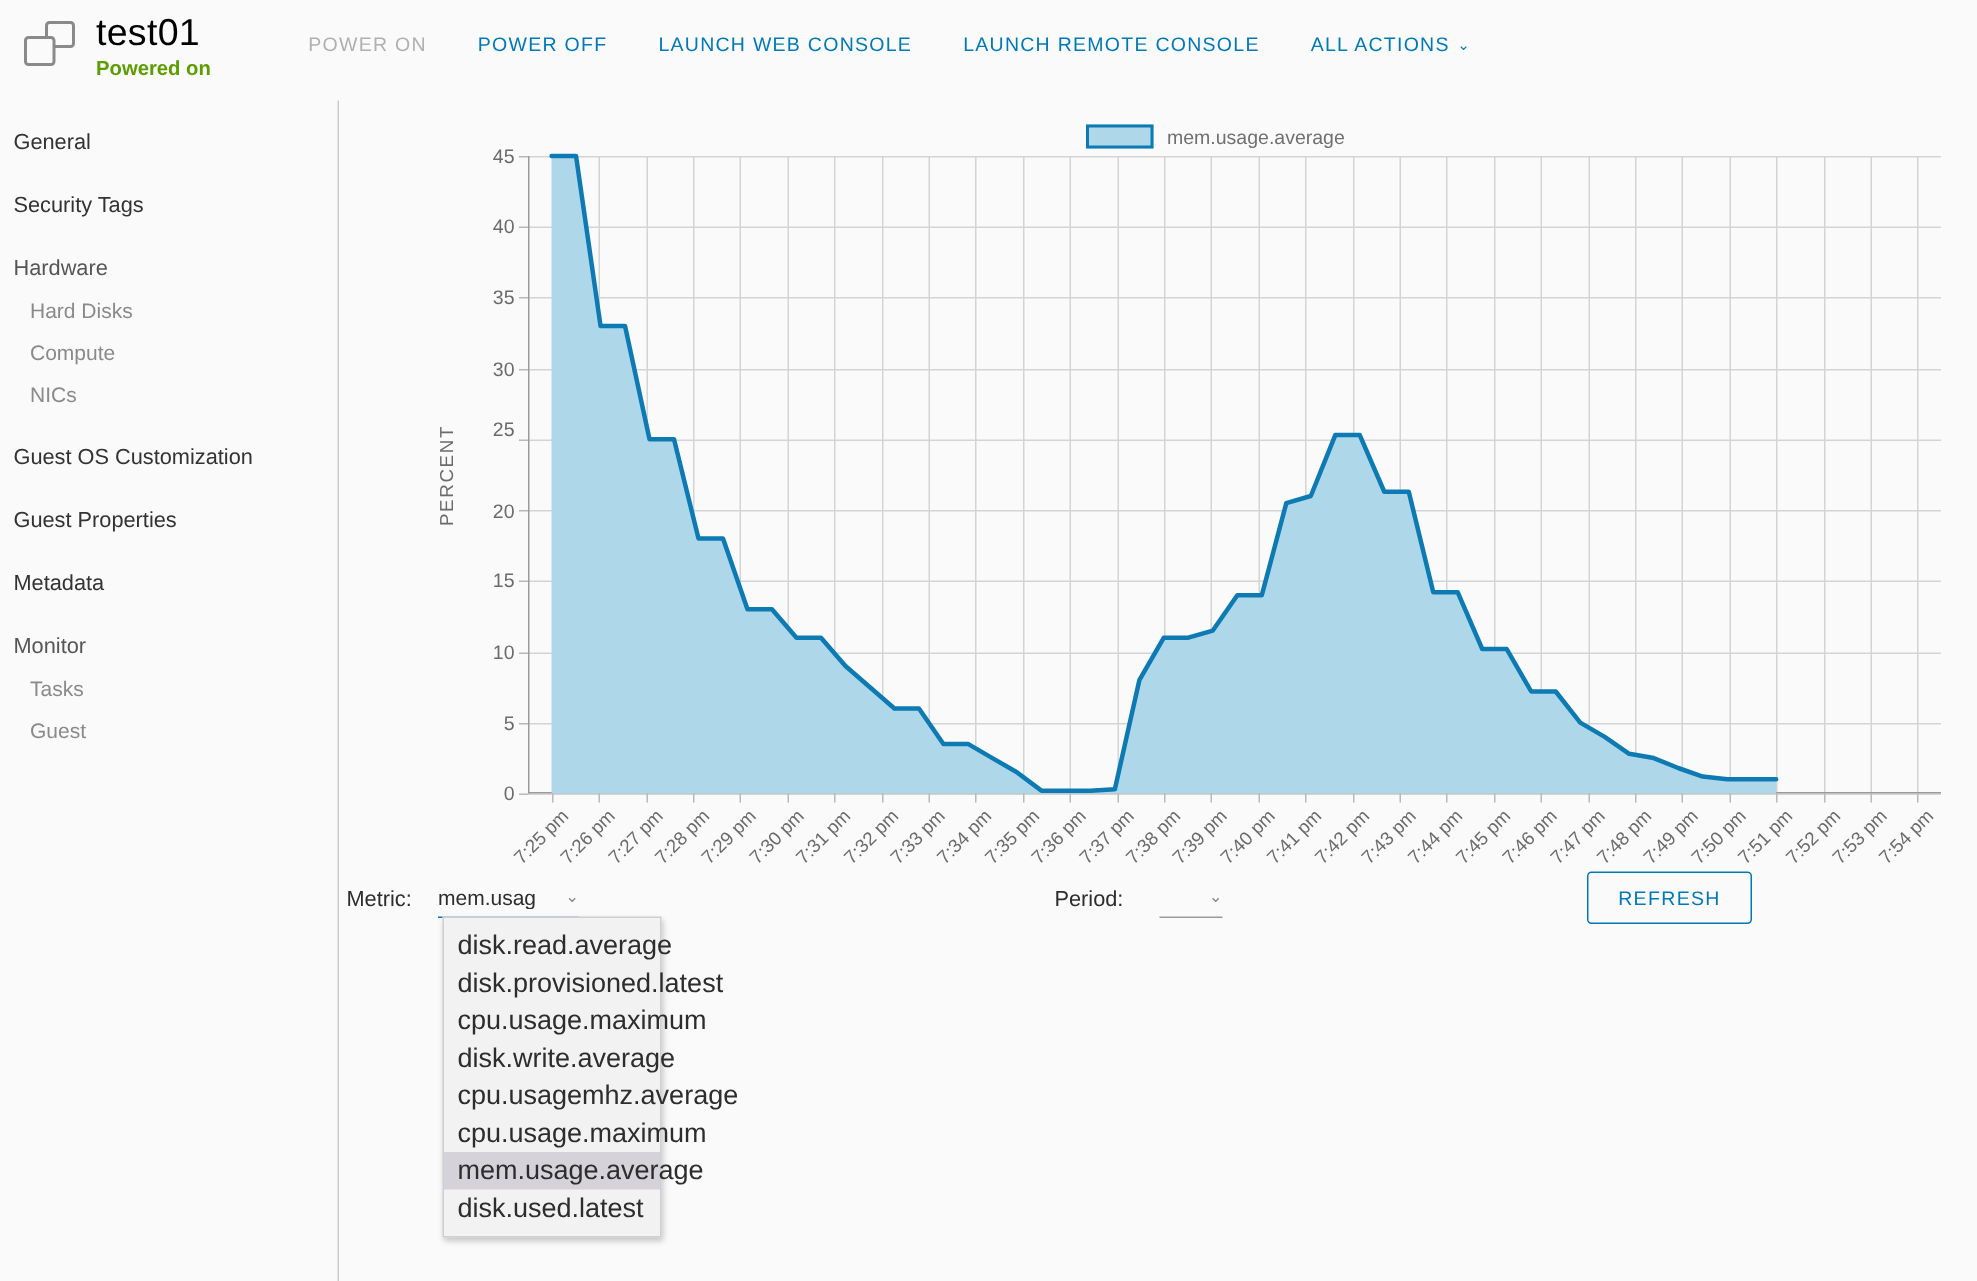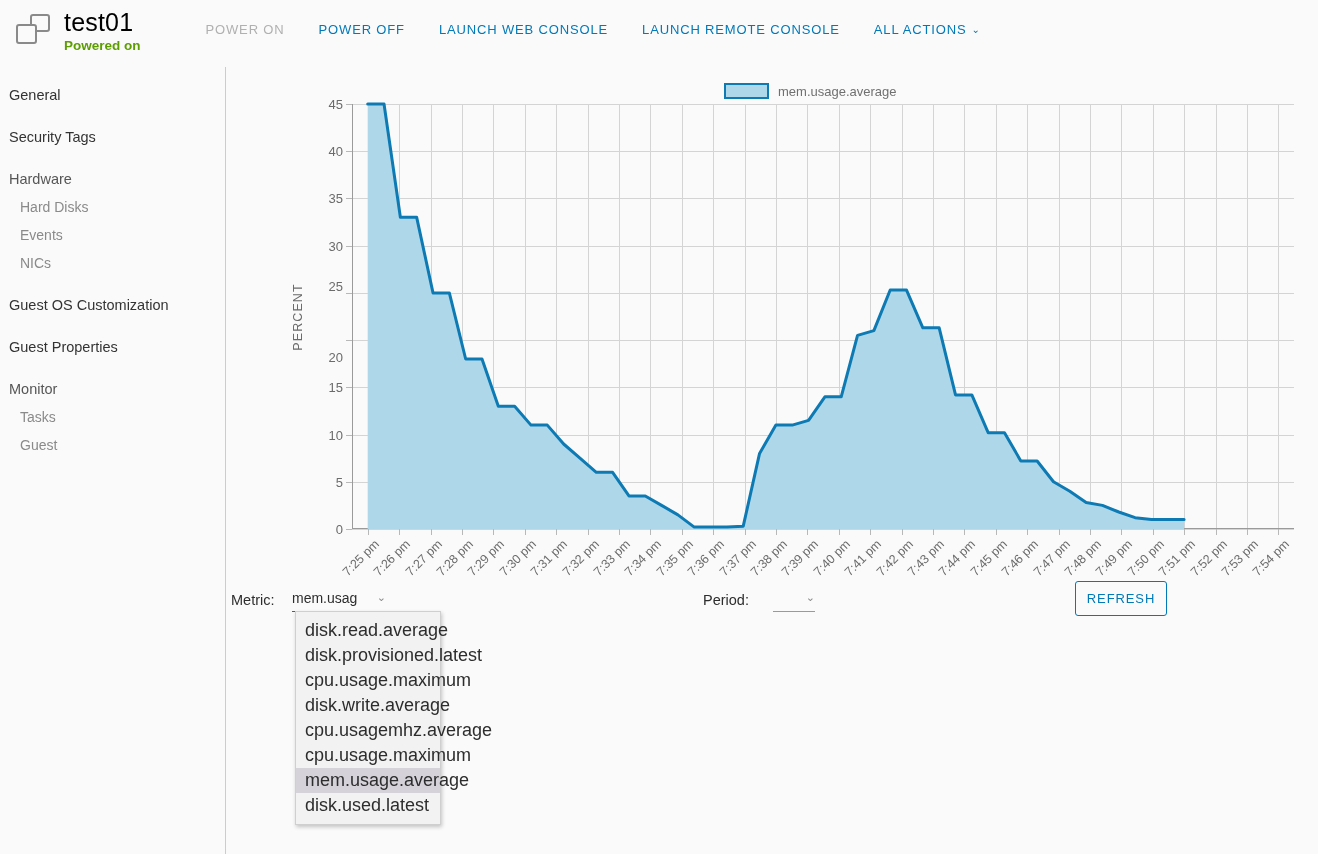--- a/index.html
+++ b/index.html
@@ -260,22 +260,22 @@
   }
   #period-select .sel-text { width: 14px; overflow: hidden; }
   .sel-caret {
     margin-left: auto;
     font-size: 11px;
     color: #8a8a8a;
   }
 
   #refresh-btn {
     position: absolute;
-    left: 849px; top: 0px;
-    width: 92px; height: 35px;
+    left: 832px; top: 0px;
+    width: 110px; height: 35px;
     border: 1px solid #0079b8;
     border-radius: 3px;
     background: #fafafa;
     color: #0079b8;
     font-size: 13px;
     letter-spacing: 0.9px;
     display: flex;
     align-items: center;
     justify-content: center;
     cursor: pointer;
@@ -335,24 +335,25 @@
   </div>
 </div>
 
 <div id="body-wrap">
 
   <div id="sidebar">
       <div class="nav-item"><span>General</span></div>
       <div class="nav-item spaced"><span>Security Tags</span></div>
       <div class="nav-item group spaced"><span>Hardware</span></div>
       <div class="nav-item sub"><span>Hard Disks</span></div>
-      <div class="nav-item sub"><span>Events</span></div>
+      <div class="nav-item sub"><span>Compute</span></div>
       <div class="nav-item sub"><span>NICs</span></div>
       <div class="nav-item spaced"><span>Guest OS Customization</span></div>
       <div class="nav-item spaced"><span>Guest Properties</span></div>
+      <div class="nav-item spaced"><span>Metadata</span></div>
       <div class="nav-item group spaced"><span>Monitor</span></div>
       <div class="nav-item sub"><span>Tasks</span></div>
       <div class="nav-item sub"><span>Guest</span></div>
     </div>
 
   <div id="main">
 
     <div id="legend">
       <div id="legend-swatch"></div>
       <div id="legend-label">mem.usage.average</div>
@@ -409,21 +410,21 @@
         <path id="line-path" d="M15.70 0.00 L32.03 0.00 L48.36 113.33 L64.68 113.33 L81.01 188.89 L97.34 188.89 L113.67 255.00 L130.00 255.00 L146.32 302.22 L162.65 302.22 L178.98 321.11 L195.31 321.11 L211.64 340.00 L227.96 354.17 L244.29 368.33 L260.62 368.33 L276.95 391.94 L293.28 391.94 L309.60 401.39 L325.93 410.83 L342.26 423.11 L358.59 423.11 L374.92 423.11 L391.24 422.17 L407.57 349.44 L423.90 321.11 L440.23 321.11 L456.56 316.39 L472.88 292.78 L489.21 292.78 L505.54 231.39 L521.87 226.67 L538.20 186.06 L554.52 186.06 L570.85 223.83 L587.18 223.83 L603.51 290.89 L619.84 290.89 L636.16 328.67 L652.49 328.67 L668.82 357.00 L685.15 357.00 L701.48 377.78 L717.80 387.22 L734.13 398.56 L750.46 401.39 L766.79 408.00 L783.12 413.67 L799.44 415.56 L815.77 415.56 L832.10 415.56" fill="none" stroke="#0d7ab4" stroke-width="3" stroke-linejoin="round" stroke-linecap="round"></path>
       </svg>
     <div class="ytick-label" style="top: 425px;">0</div>
         <div class="ytick-mark" style="top: 425px;"></div>
         <div class="ytick-label" style="top: 377.778px;">5</div>
         <div class="ytick-mark" style="top: 377.778px;"></div>
         <div class="ytick-label" style="top: 330.556px;">10</div>
         <div class="ytick-mark" style="top: 330.556px;"></div>
         <div class="ytick-label" style="top: 283.333px;">15</div>
         <div class="ytick-mark" style="top: 283.333px;"></div>
-        <div class="ytick-label" style="top: 253px;">20</div>
+        <div class="ytick-label" style="top: 237px;">20</div>
         <div class="ytick-mark" style="top: 236.111px;"></div>
         <div class="ytick-label" style="top: 182px;">25</div>
         <div class="ytick-mark" style="top: 188.889px;"></div>
         <div class="ytick-label" style="top: 141.667px;">30</div>
         <div class="ytick-mark" style="top: 141.667px;"></div>
         <div class="ytick-label" style="top: 94.4444px;">35</div>
         <div class="ytick-mark" style="top: 94.4444px;"></div>
         <div class="ytick-label" style="top: 47.2222px;">40</div>
         <div class="ytick-mark" style="top: 47.2222px;"></div>
         <div class="ytick-label" style="top: 0px;">45</div>

